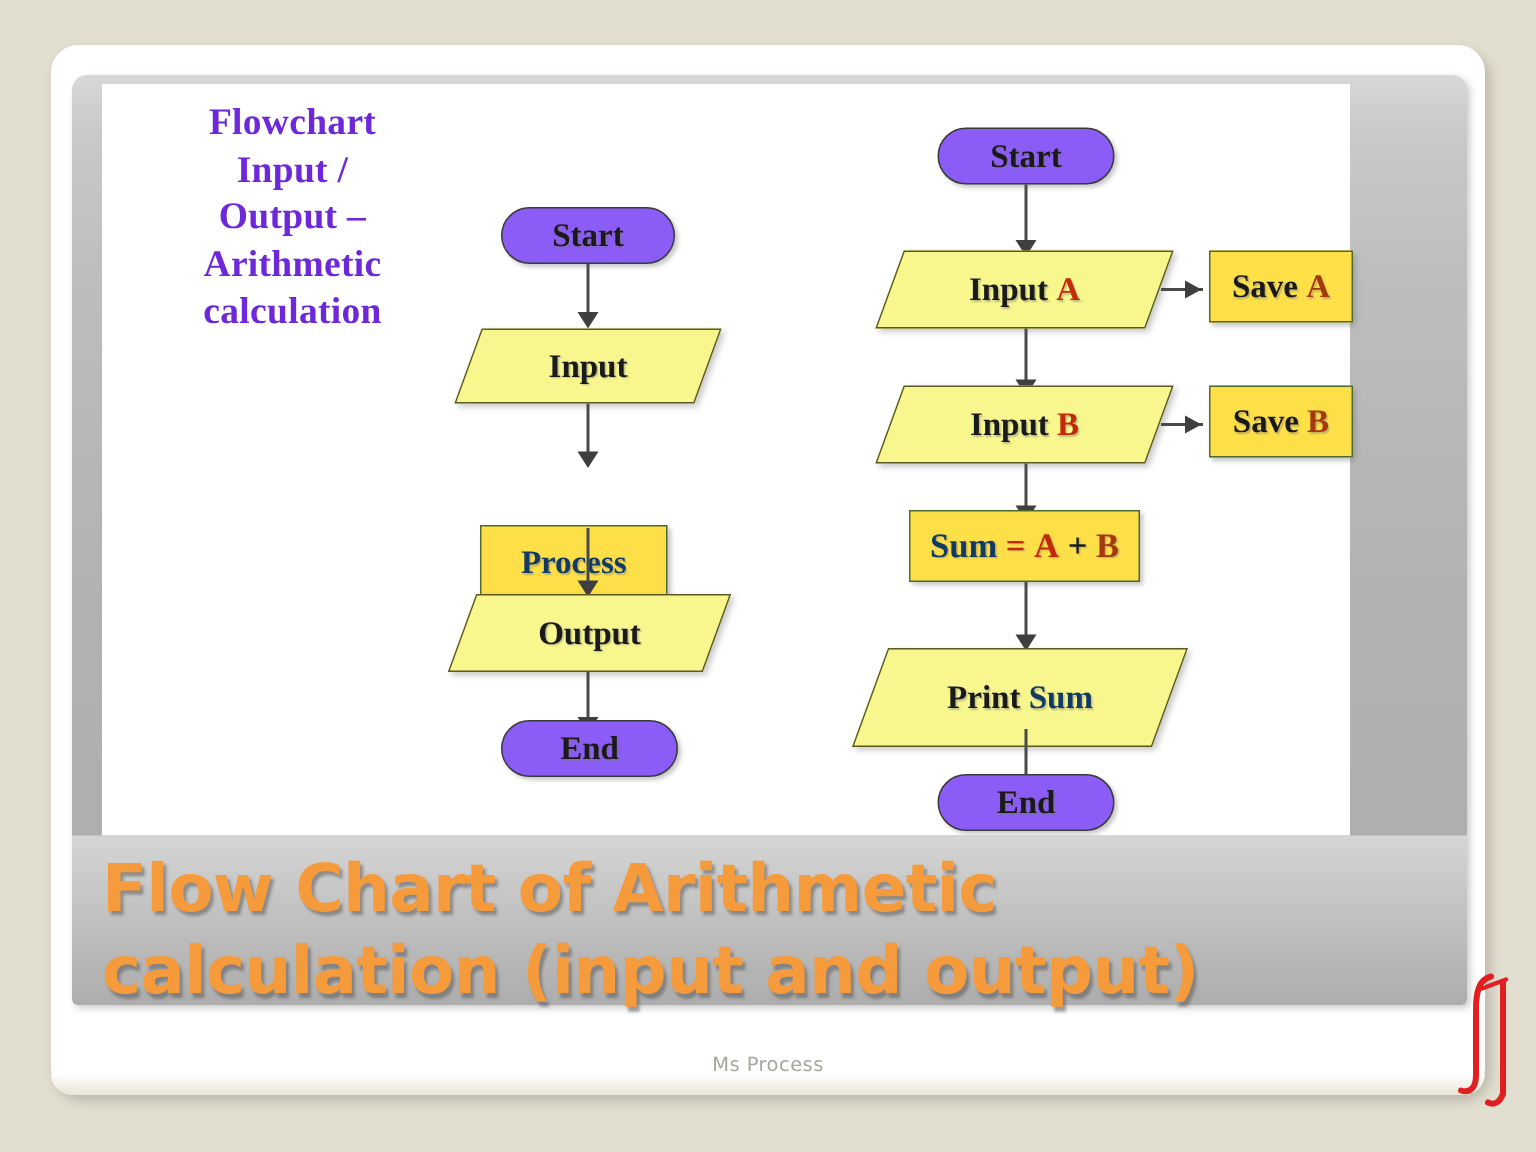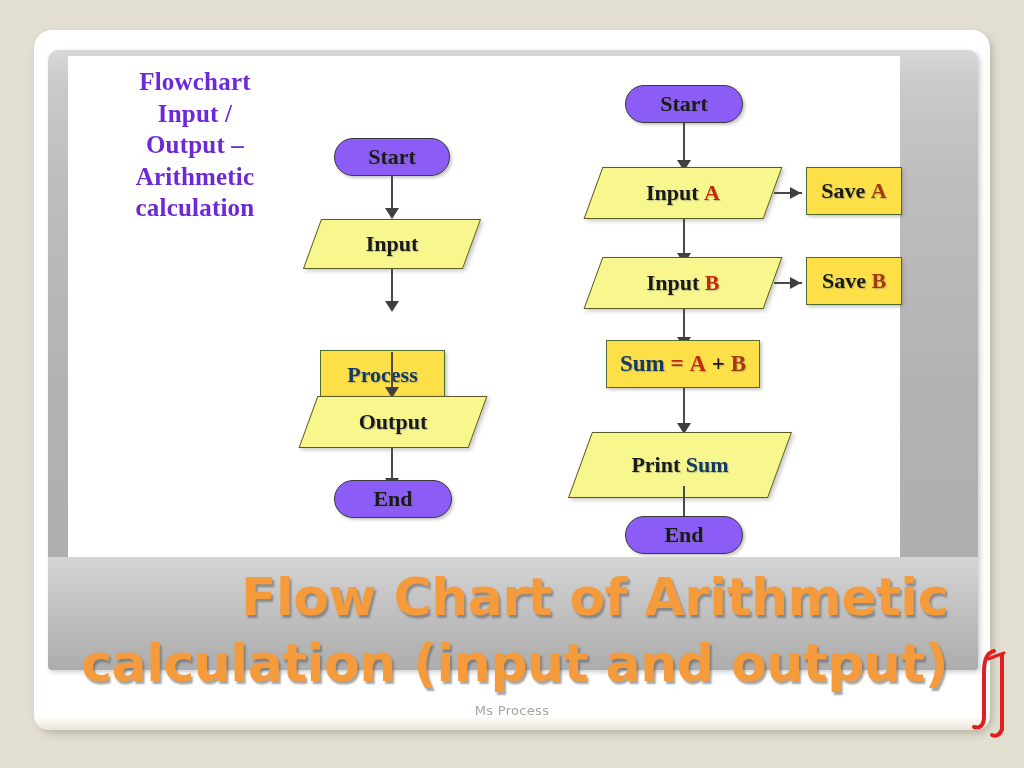--- a/index.html
+++ b/index.html
@@ -145,27 +145,26 @@
     background: linear-gradient(to bottom, #d5d5d5 0%, #c6c6c6 35%, #b6b6b6 75%, #adadad 100%);
     border-radius: 0 0 6px 6px;
     overflow: visible;
   }
   .slide-title {
     position: absolute;
     left: 20px; top: 8px;
     width: 880px;
     font-family: "DejaVu Sans", sans-serif;
     font-weight: bold;
-    font-size: 52px;
+    font-size: 44px;
     line-height: 1.26;
     color: #f59b3c;
     letter-spacing: -0.5px;
     text-shadow: 2px 3px 2px rgba(90,90,90,0.55);
     white-space: pre-line;
-    text-align: right;
   }
 
   
   .footer-note {
     position: absolute;
     left: 0; top: 703px;
     width: 1024px;
     text-align: center;
     font-family: "DejaVu Sans", sans-serif;
     font-size: 13px;

